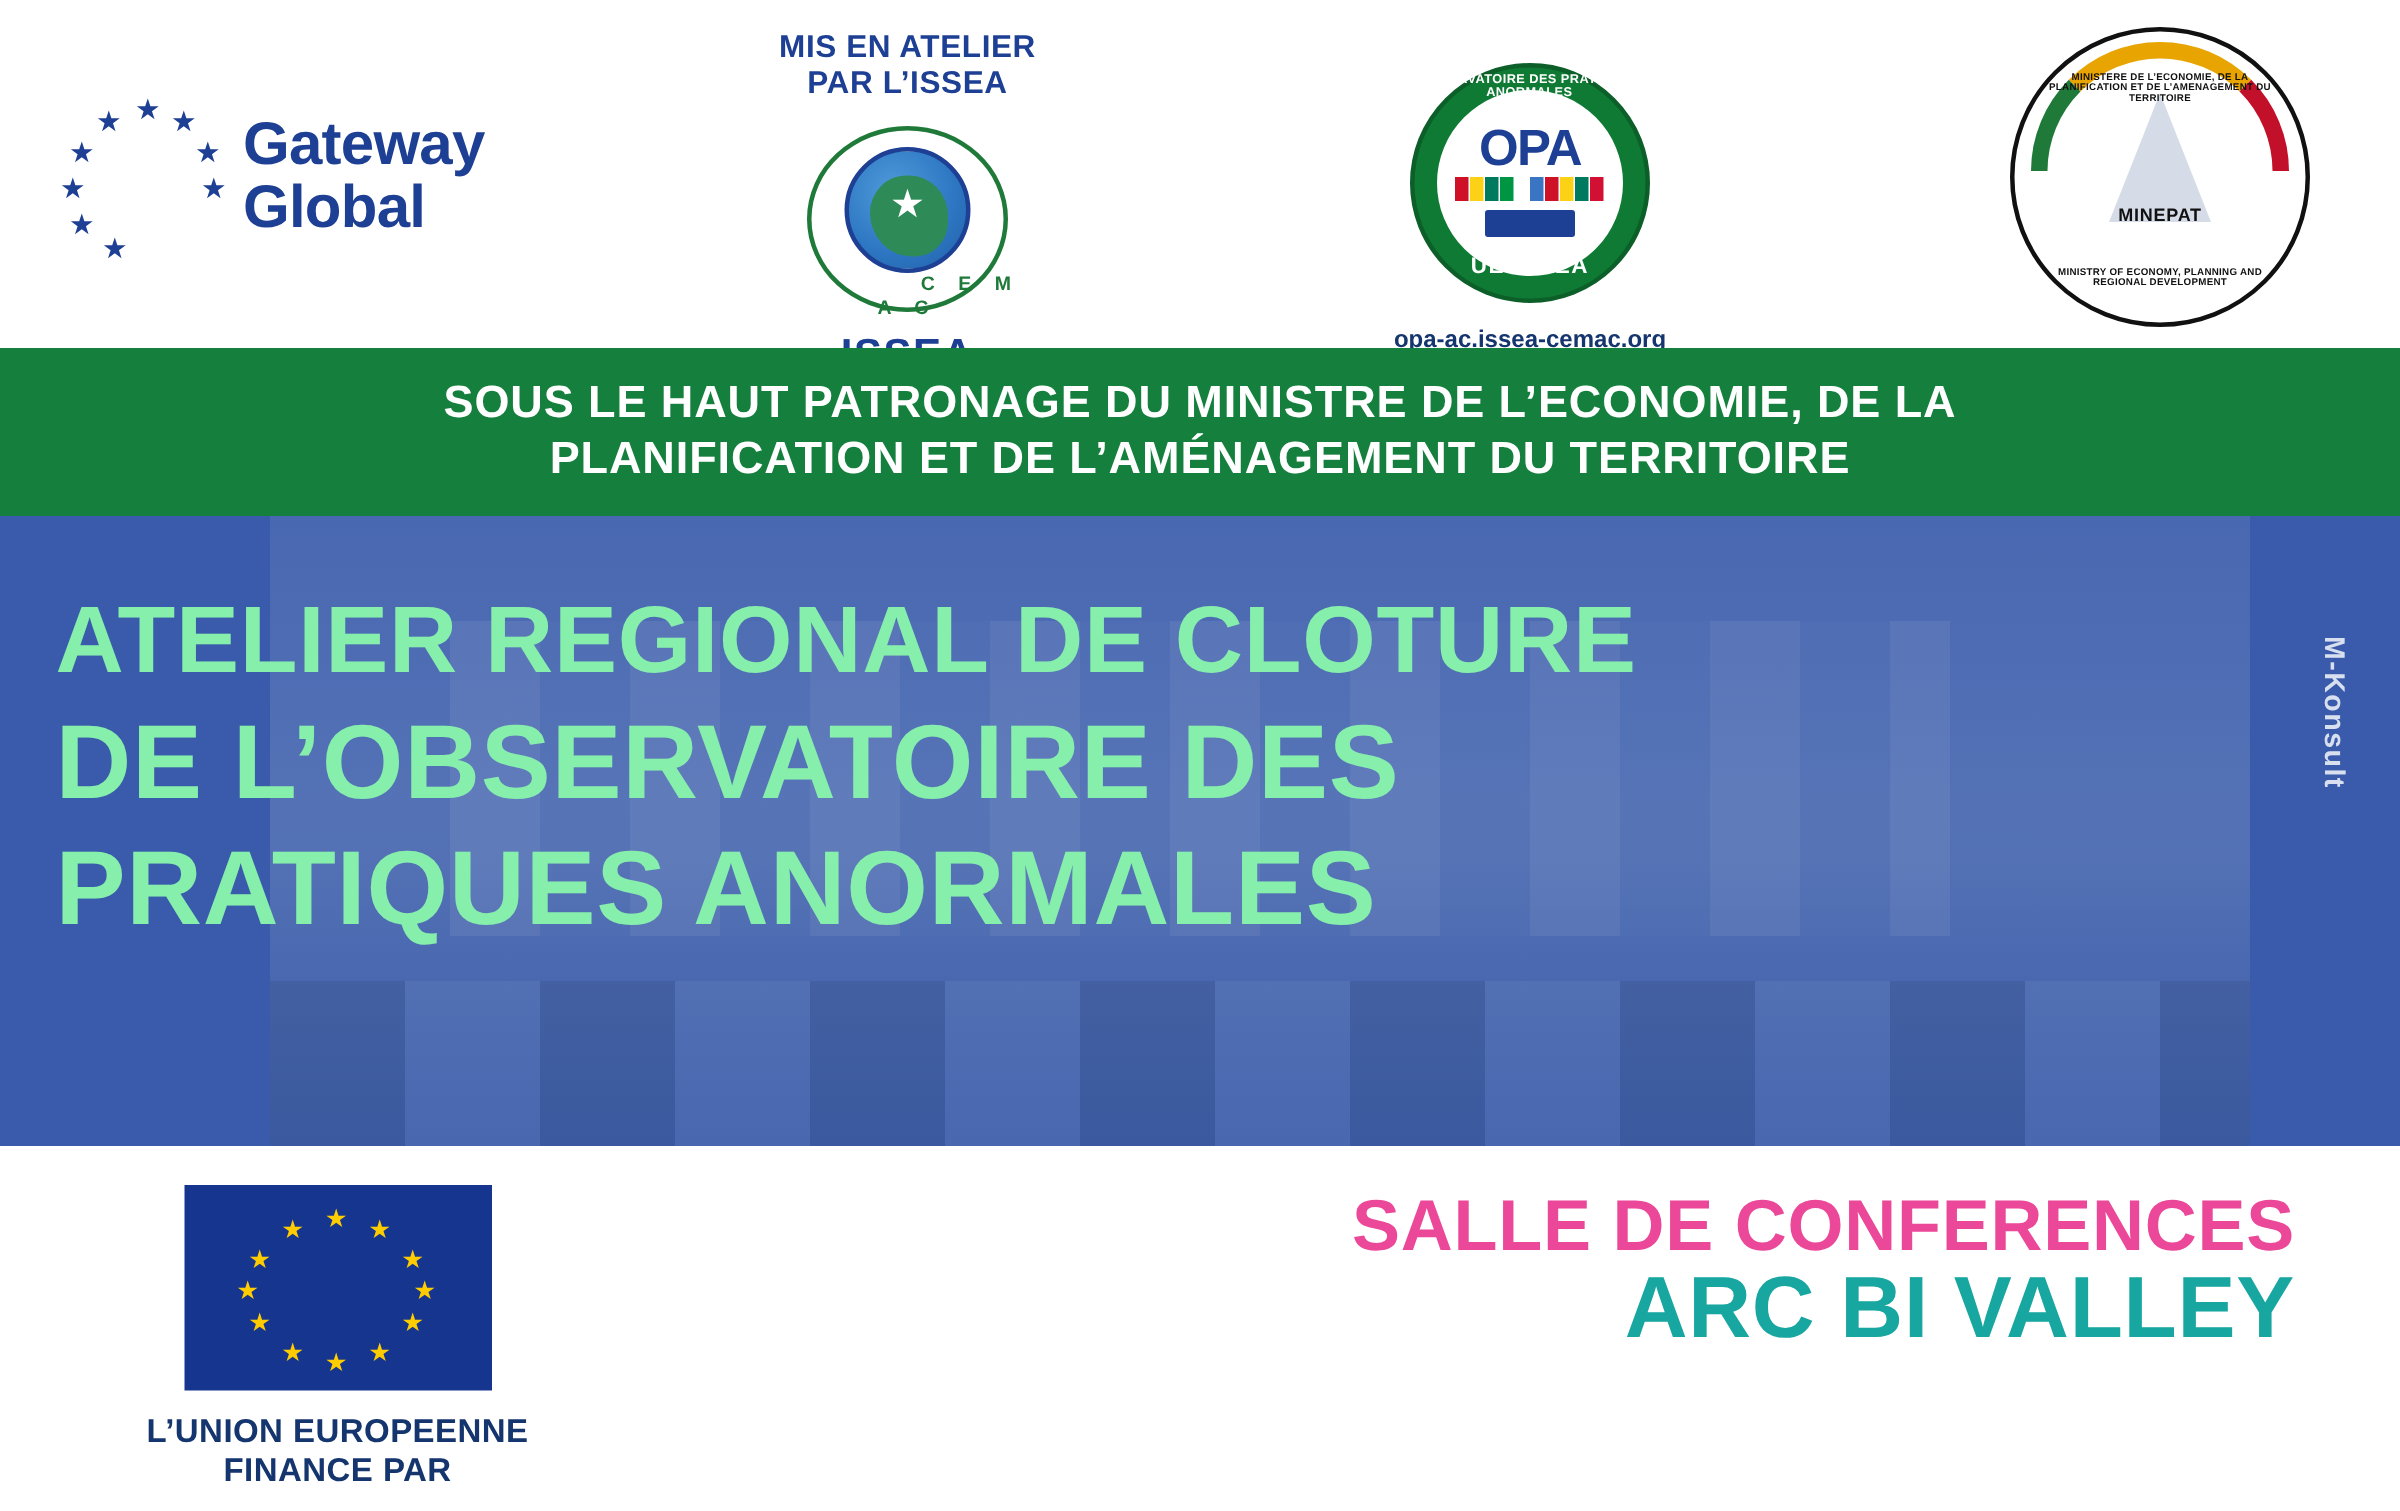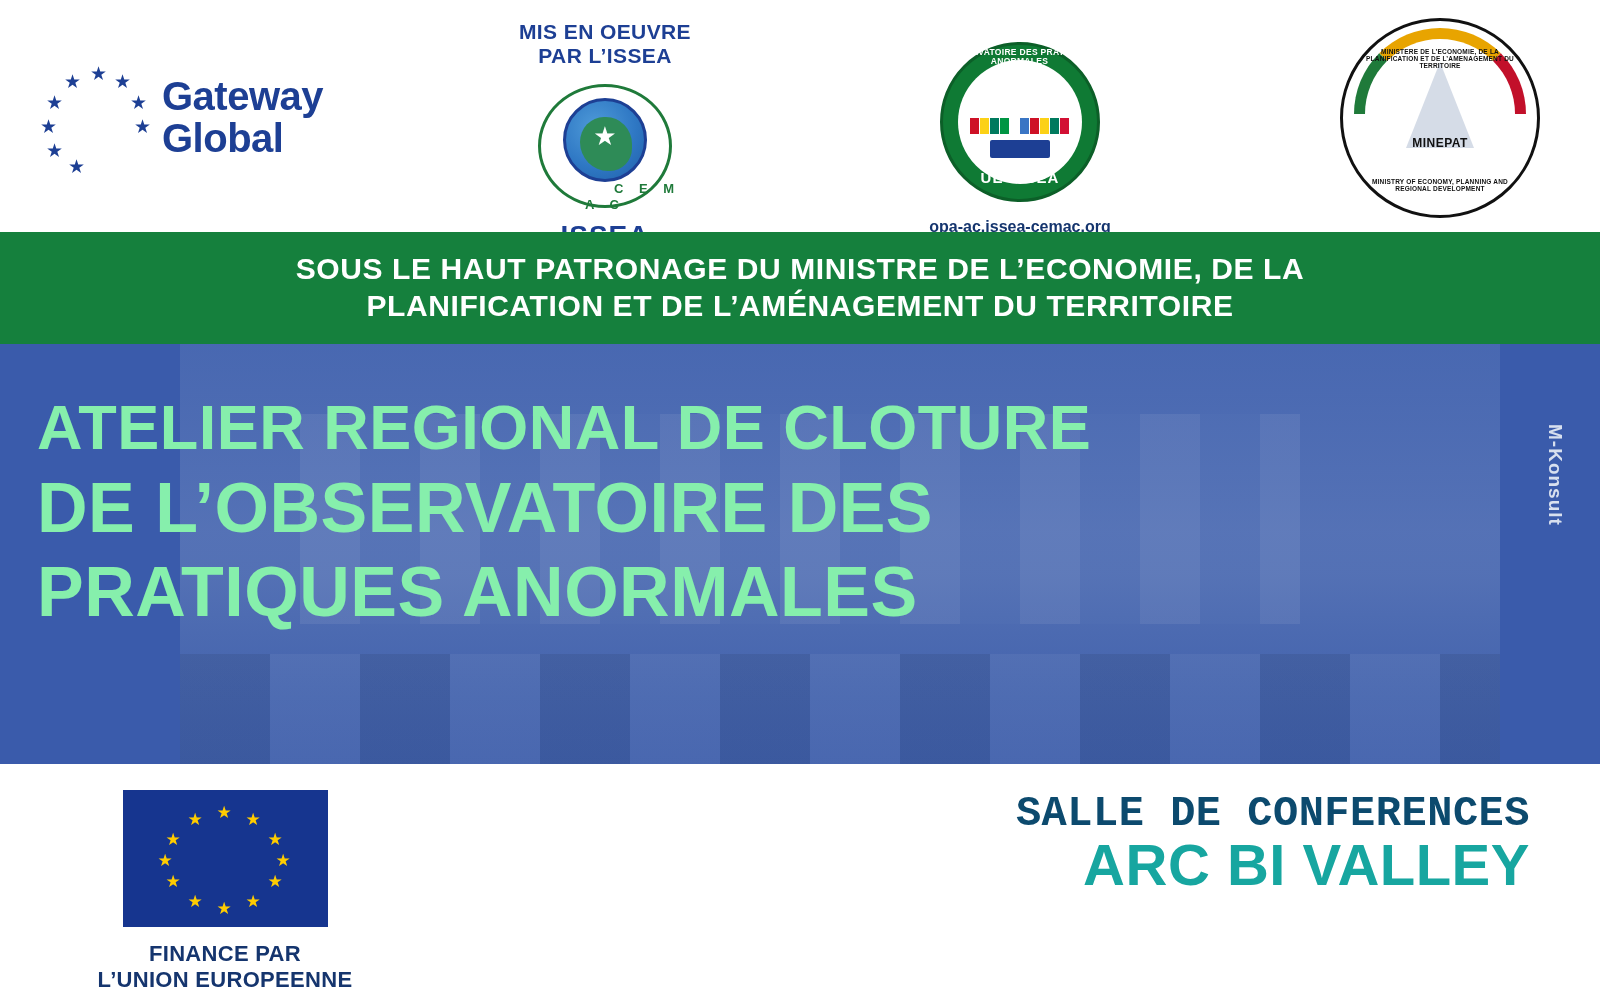--- a/index.html
+++ b/index.html
@@ -169,21 +169,21 @@
   .eu-block{ position:absolute; left:60px; top:26px; width:330px; text-align:center; }
   .eu-flag{
     position:relative; width:205px; height:137px; margin:0 auto; background:#16358f;
   }
   .eu-flag span{ position:absolute; color:#ffcc00; font-size:17px; line-height:1; }
   .eu-text{
     margin-top:14px; color:#15356e; font-weight:bold; font-size:22px; line-height:1.2; letter-spacing:0.3px;
   }
 
   .venue{ position:absolute; right:70px; top:26px; text-align:right; }
-  .venue-l1{ color:#0c4a6e; font-weight:bold; font-size:42px; letter-spacing:0.5px;font-family:Liberation Mono, monospace; }
+  .venue-l1{ color:#ec4899; font-weight:bold; font-size:48px; letter-spacing:0.5px; }
   .venue-l2{ color:#17a6a0; font-weight:bold; font-size:58px; line-height:1.0; margin-top:-2px; letter-spacing:0.5px; }
   .venue-date{
     color:#4a4a4a; font-size:44px; margin-top:6px;
     font-family:"DejaVu Serif", serif; font-style:italic; letter-spacing:1px;
   }
 </style>
 </head>
 <body>
 
 <div class="banner">
@@ -203,39 +203,40 @@
         <span style="left:30px;  top:95px;">★</span>
       </div>
       <div class="gg-text">
         <div>Gateway</div>
         <div>Global</div>
       </div>
     </div>
 
     <div class="issea">
       <div class="issea-top">
-        <div>MIS EN OEUVRE</div>
+        <div>MIS EN ATELIER</div>
         <div>PAR L’ISSEA</div>
       </div>
       <div class="cemac-logo">
         <div class="cemac-ring"></div>
         <div class="cemac-globe">
             <div class="cemac-star">★</div>
           </div>
         <div class="cemac-letters">C E M</div>
         <div class="cemac-letters2">A C</div>
       </div>
       <div class="issea-word">ISSEA</div>
     </div>
 
     <div class="opa">
       <div class="opa-badge">
         <div class="opa-circle"></div>
         <div class="opa-inner"></div>
         <div class="opa-arc">OBSERVATOIRE DES PRATIQUES ANORMALES</div>
+        <div class="opa-letters">OPA</div>
         <div class="opa-flags">
           <i style="background:#ce1126"></i>
             <i style="background:#fcd116"></i>
             <i style="background:#007a5e"></i>
           <i style="background:#009543"></i>
             <i style="background:#ffffff"></i>
             <i style="background:#3a75c4"></i>
           <i style="background:#ce1126"></i>
             <i style="background:#fcd116"></i>
             <i style="background:#007a5e"></i>
@@ -287,22 +288,22 @@
         <span style="left:145px; top:83px;">★</span>
         <span style="left:123px; top:103px;">★</span>
         <span style="left:94px;  top:110px;">★</span>
         <span style="left:65px;  top:103px;">★</span>
         <span style="left:43px;  top:83px;">★</span>
         <span style="left:35px;  top:62px;">★</span>
         <span style="left:43px;  top:41px;">★</span>
         <span style="left:65px;  top:21px;">★</span>
       </div>
       <div class="eu-text">
+        <div>L’UNION EUROPEENNE</div>
         <div>FINANCE PAR</div>
-        <div>L’UNION EUROPEENNE</div>
       </div>
     </div>
 
     <div class="venue">
       <div class="venue-l1">SALLE DE CONFERENCES</div>
       <div class="venue-l2">ARC BI VALLEY</div>
     </div>
 
   </div>
 

